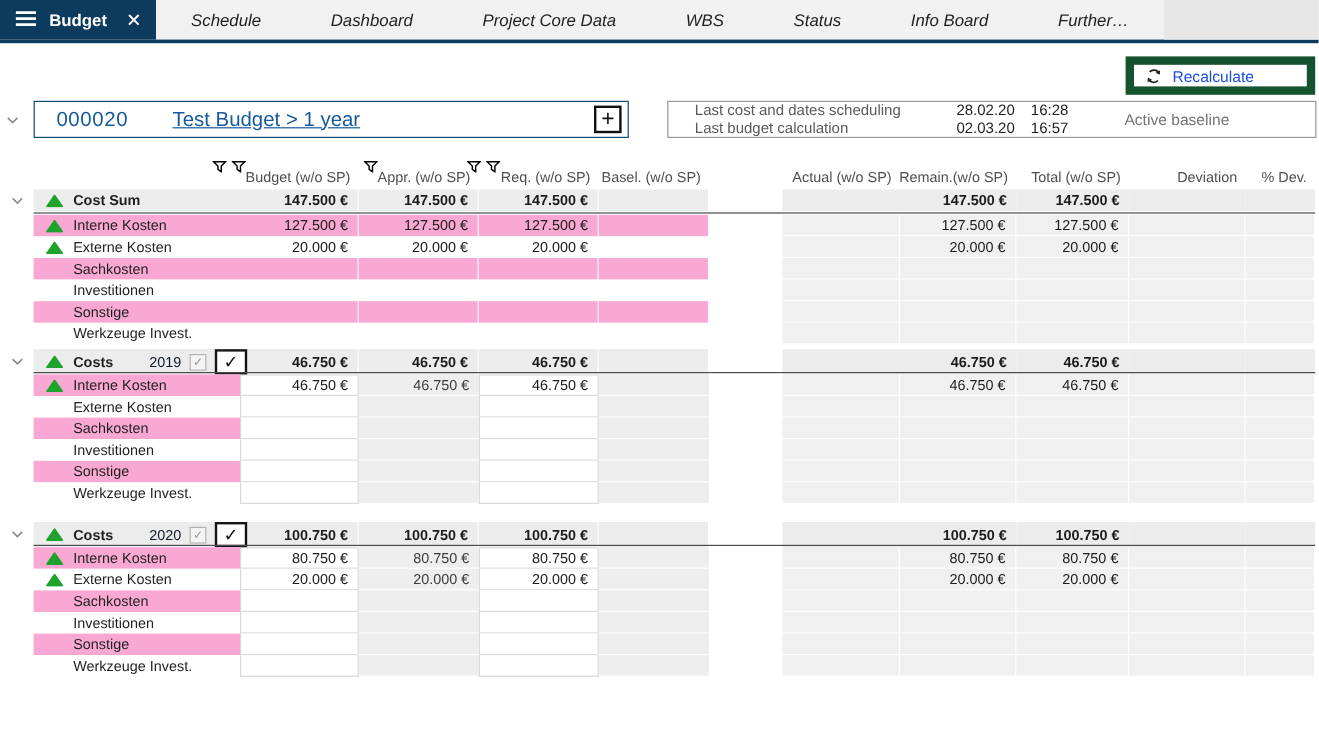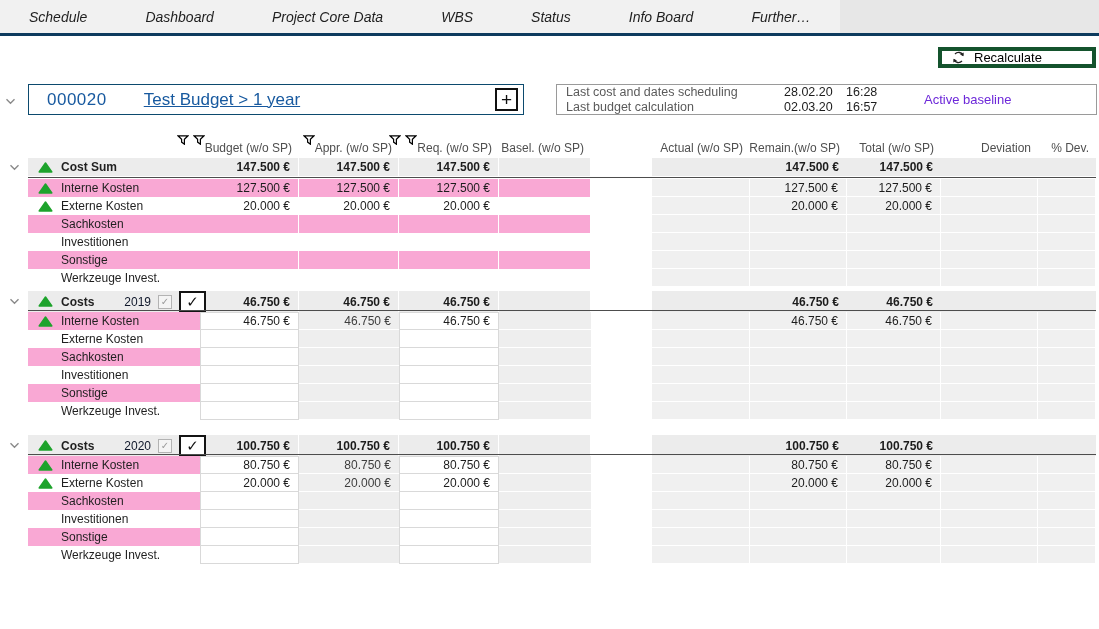--- a/index.html
+++ b/index.html
@@ -9,40 +9,40 @@
   
   .tabbar { position: absolute; top: 0; left: 0; width: 1099px; height: 36px;
             display: flex; align-items: stretch; background: #f1f1f1;
             border-bottom: 3px solid #0d3b5e; }
   .tab-active { background: #0d3b5e; color: #fff; display: flex; align-items: center;
                 gap: 11px; padding: 0 13px; font-size: 14px; font-weight: 700; }
   .tab { display: flex; align-items: center; padding: 0 29px; font-size: 14px; color: #1f1f1f; font-style: italic; }
   .tabbar-rest { flex: 1; background: #e7e7e7; }
 
   
-  .recalc-btn { position: absolute; top: 47px; right: 3px; width: 158px; height: 21px;
-                background: #fff; border: 4px solid #14532d; display: flex; align-items: center;
-                gap: 8px; padding: 0 9px; font-size: 13px; color: #000000; }
+  .recalc-btn { position: absolute; top: 47px; right: 3px; width: 158px; height: 32px;
+                background: #fff; border: 7px solid #14532d; display: flex; align-items: center;
+                gap: 8px; padding: 0 9px; font-size: 13px; color: #1d4ed8; }
 
   
   .proj-chev { position: absolute; top: 91px; left: 5px; }
   .proj-box { position: absolute; top: 84px; left: 28px; width: 496px; height: 31px;
               border: 1px solid #0c4a6e; background: #fff; display: flex; align-items: center; }
   .proj-code { color: #17599f; font-size: 17px; margin-left: 18px; letter-spacing: .5px; }
   .proj-name { color: #17599f; font-size: 17px; margin-left: 37px; text-decoration: underline; }
   .add-btn { margin-left: auto; margin-right: 5px; width: 23px; height: 23px;
              border: 2px solid #111; display: flex; align-items: center; justify-content: center;
              font-size: 19px; font-weight: 400; color: #111; line-height: 1; background: #fff; }
   .info-box { position: absolute; top: 84px; left: 556px; width: 541px; height: 31px;
               border: 1px solid #9a9a9a; background: #fff; display: flex; align-items: center; }
-  .info-grid { display: grid; grid-template-columns: 218px 62px 48px; margin-left: 9px;
+  .info-grid { display: grid; grid-template-columns: 218px 62px 48px; margin-left: 22px;
                row-gap: 1px; font-size: 12.5px; }
   .info-label { color: #5a5a5a; }
   .info-date, .info-time { color: #1d1d1d; }
-  .baseline { font-size: 13px; color: #6d28d9; margin-left: 30px; }
+  .baseline { font-size: 13px; color: #737373; margin-left: 30px; }
 
   
   .row, .colhead-row { display: grid;
         grid-template-columns: 28px 172px 99px 100px 100px 92px 61px 98px 97px 94px 97px 58px; }
 
   
   .colhead-row { position: absolute; top: 120px; left: 0; width: 1096px; height: 38px; }
   .chcell { display: flex; flex-direction: row; justify-content: flex-end;
             align-items: flex-end; padding: 0 7px 3px 0; }
   .filters { align-self: center; display: flex; gap: 4px; margin-bottom: 4px; height: 10px; }
@@ -80,20 +80,33 @@
   .grayc { background: #eeeeee; border-bottom: 1px solid #fff; color: #3d3d3d; }
   .gapc { background: #fff; }
   .chev { display: flex; align-items: center; }
 </style>
 </head>
 <body>
 
 <div class="app">
 
   <div class="tabbar">
+    <div class="tab-active">
+      <span>
+        <svg width="17" height="13" viewBox="0 0 17 13">
+            <path d="M0 1.5h17M0 6.5h17M0 11.5h17" stroke="#fff" stroke-width="2.2"></path>
+          </svg>
+      </span>
+      <span>Budget</span>
+      <span style="margin-left:6px;display:flex;">
+        <svg width="11" height="11" viewBox="0 0 11 11">
+            <path d="M1.5 1.5 9.5 9.5 M9.5 1.5 1.5 9.5" stroke="#fff" stroke-width="1.7"></path>
+          </svg>
+      </span>
+    </div>
     <div style="display:flex;">
         <div class="tab">Schedule</div>
         <div class="tab">Dashboard</div>
         <div class="tab">Project Core Data</div>
         <div class="tab">WBS</div>
         <div class="tab">Status</div>
         <div class="tab">Info Board</div>
         <div class="tab">Further…</div>
       </div>
     <div class="tabbar-rest"></div>

